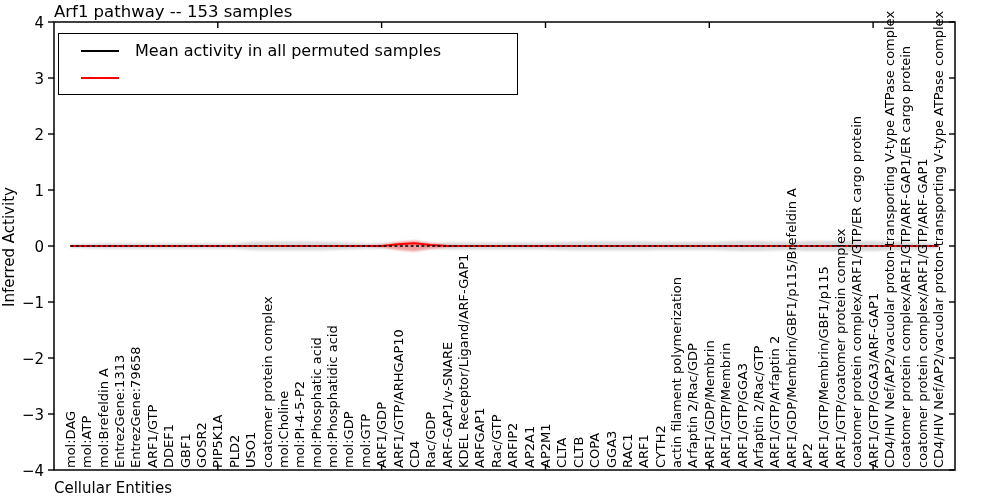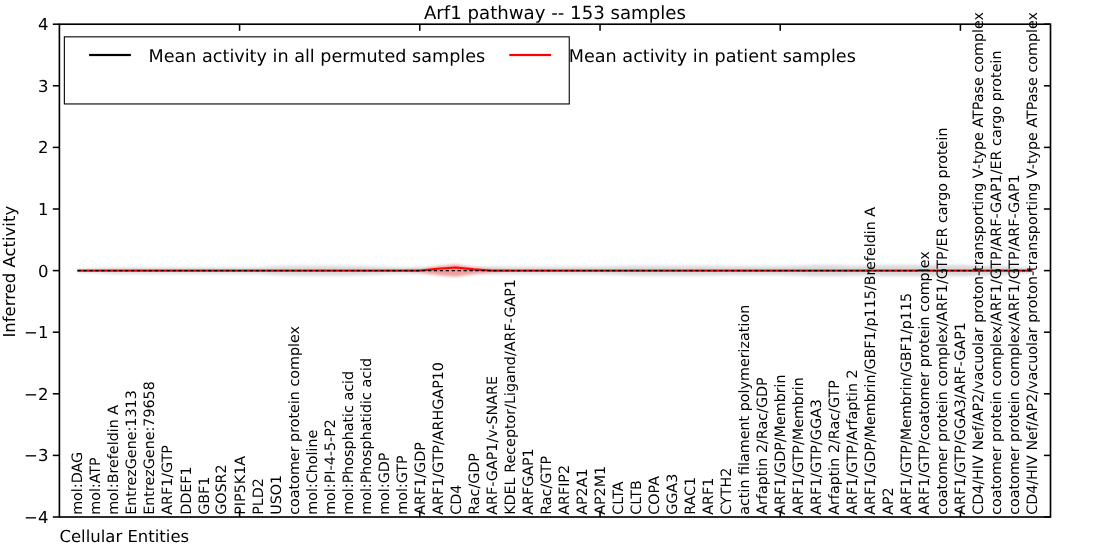--- a/index.html
+++ b/index.html
@@ -1,35 +1,35 @@
 <!DOCTYPE html>
 <html><head>
 <meta charset="utf-8">
 <style>
   html,body{margin:0;padding:0;background:#ffffff;}
   #figure{
     position:relative;width:1000px;height:500px;background:#ffffff;
     overflow:hidden;font-family:"DejaVu Sans","Liberation Sans",sans-serif;color:#000;
   }
   #chart-title{
-    position:absolute;left:54px;top:2px;width:901px;text-align:center;
+    position:absolute;left:54px;top:2px;width:901px;text-align:left;
     font-size:16.5px;color:#000;white-space:nowrap;
   }
   #ylabel{
     position:absolute;left:-55px;top:237px;width:130px;height:20px;text-align:center;
     font-size:15px;transform:rotate(-90deg);white-space:nowrap;
   }
   #xlabel{
     position:absolute;left:54px;top:479px;width:901px;text-align:left;font-size:15px;
   }
   #plot-svg{position:absolute;left:0;top:0;}
   #legend{
     position:absolute;left:58px;top:33px;width:460px;height:62px;
     border:1.6px solid #000;background:#fff;box-sizing:border-box;
-    display:flex;justify-content:space-around;padding:3px 0;
+    display:flex;flex-direction:column;justify-content:space-around;padding:3px 0;
   }
   .legend-row{display:flex;align-items:center;height:26px;}
   .legend-swatch{width:38px;height:0;border-top-width:2px;border-top-style:solid;margin-left:22px;flex:none;}
   .legend-label{margin-left:16px;font-size:16px;white-space:nowrap;}
   svg text{font-family:"DejaVu Sans","Liberation Sans",sans-serif;}
 </style>
 </head>
 <body>
 
 <div id="figure">
@@ -142,16 +142,15 @@
   <div id="ylabel">Inferred Activity</div>
   <div id="xlabel">Cellular Entities</div>
 
   <div id="legend">
     <div class="legend-row">
       <div class="legend-swatch" style="border-top-color: rgb(0, 0, 0);"></div>
       <div class="legend-label">Mean activity in all permuted samples</div>
     </div>
     <div class="legend-row">
       <div class="legend-swatch" style="border-top-color: rgb(255, 0, 0);"></div>
-      <div class="legend-label">Mean activity in patient samples</div>
     </div>
   </div>
 </div>
 
 </body></html>

